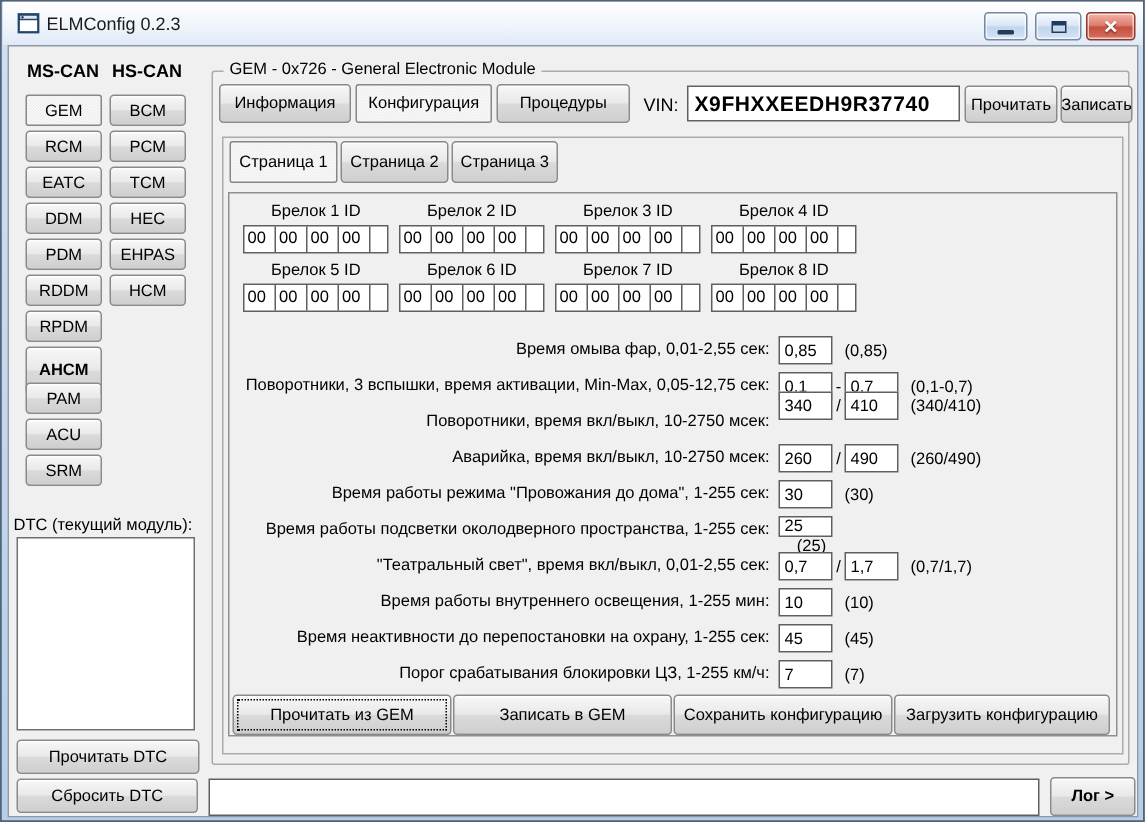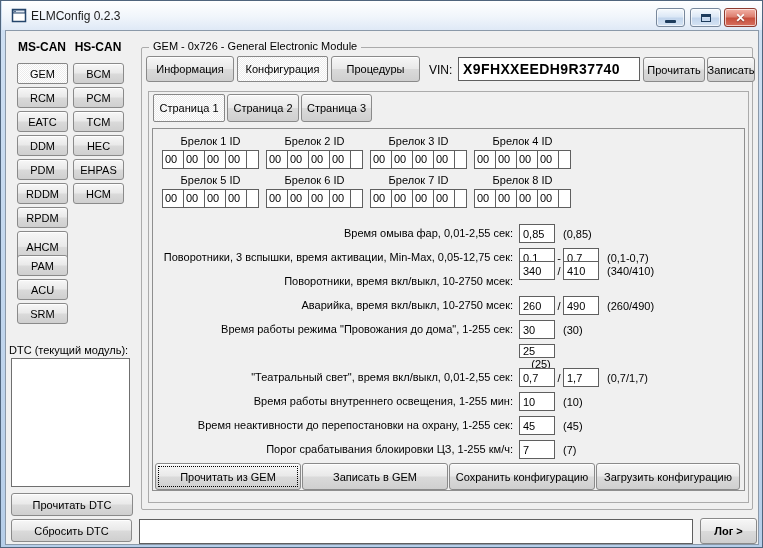--- a/index.html
+++ b/index.html
@@ -142,21 +142,21 @@
     <div class="abs col-header" style="left:62px;top:9px;width:60px;">HS-CAN</div>
 
     <div id="ms-col">
         <div class="btn pressed" style="left: 11px; top: 32px; width: 51px; height: 21px;">GEM</div>
         <div class="btn" style="left: 11px; top: 56px; width: 51px; height: 21px;">RCM</div>
         <div class="btn" style="left: 11px; top: 80px; width: 51px; height: 21px;">EATC</div>
         <div class="btn" style="left: 11px; top: 104px; width: 51px; height: 21px;">DDM</div>
         <div class="btn" style="left: 11px; top: 128px; width: 51px; height: 21px;">PDM</div>
         <div class="btn" style="left: 11px; top: 152px; width: 51px; height: 21px;">RDDM</div>
         <div class="btn" style="left: 11px; top: 176px; width: 51px; height: 21px;">RPDM</div>
-        <div class="btn" style="left: 11px; top: 200px; width: 51px; height: 32px;">AHCM</div>
+        <div class="btn" style="left: 11px; top: 200px; width: 51px; height: 32px; font-weight: bold;">AHCM</div>
         <div class="btn" style="left: 11px; top: 224px; width: 51px; height: 21px;">PAM</div>
         <div class="btn" style="left: 11px; top: 248px; width: 51px; height: 21px;">ACU</div>
         <div class="btn" style="left: 11px; top: 272px; width: 51px; height: 21px;">SRM</div>
       </div>
     <div id="hs-col">
         <div class="btn" style="left: 67px; top: 32px; width: 51px; height: 21px;">BCM</div>
         <div class="btn" style="left: 67px; top: 56px; width: 51px; height: 21px;">PCM</div>
         <div class="btn" style="left: 67px; top: 80px; width: 51px; height: 21px;">TCM</div>
         <div class="btn" style="left: 67px; top: 104px; width: 51px; height: 21px;">HEC</div>
         <div class="btn" style="left: 67px; top: 128px; width: 51px; height: 21px;">EHPAS</div>
@@ -271,20 +271,21 @@
           <input class="field" value="260" style="">
           <div class="setting-sep">/</div>
           <input class="field" value="490" style="">
           <div class="setting-note">(260/490)</div>
         </div>
         <div class="setting-label" style="top: 191px;">Время работы режима "Провожания до дома", 1-255 сек:</div>
         <div class="setting-fields" style="top: 191px;">
           <input class="field" value="30" style="">
           <div class="setting-note">(30)</div>
         </div>
+        <div class="setting-label" style="top: 215px;">Время работы подсветки околодверного пространства, 1-255 сек:</div>
         <div class="setting-fields" style="top: 215px; flex-direction: column;">
           <input class="field" value="25" style="">
           <div class="setting-note">(25)</div>
         </div>
         <div class="setting-label" style="top: 239px;">"Театральный свет", время вкл/выкл, 0,01-2,55 сек:</div>
         <div class="setting-fields" style="top: 239px;">
           <input class="field" value="0,7" style="">
           <div class="setting-sep">/</div>
           <input class="field" value="1,7" style="">
           <div class="setting-note">(0,7/1,7)</div>

